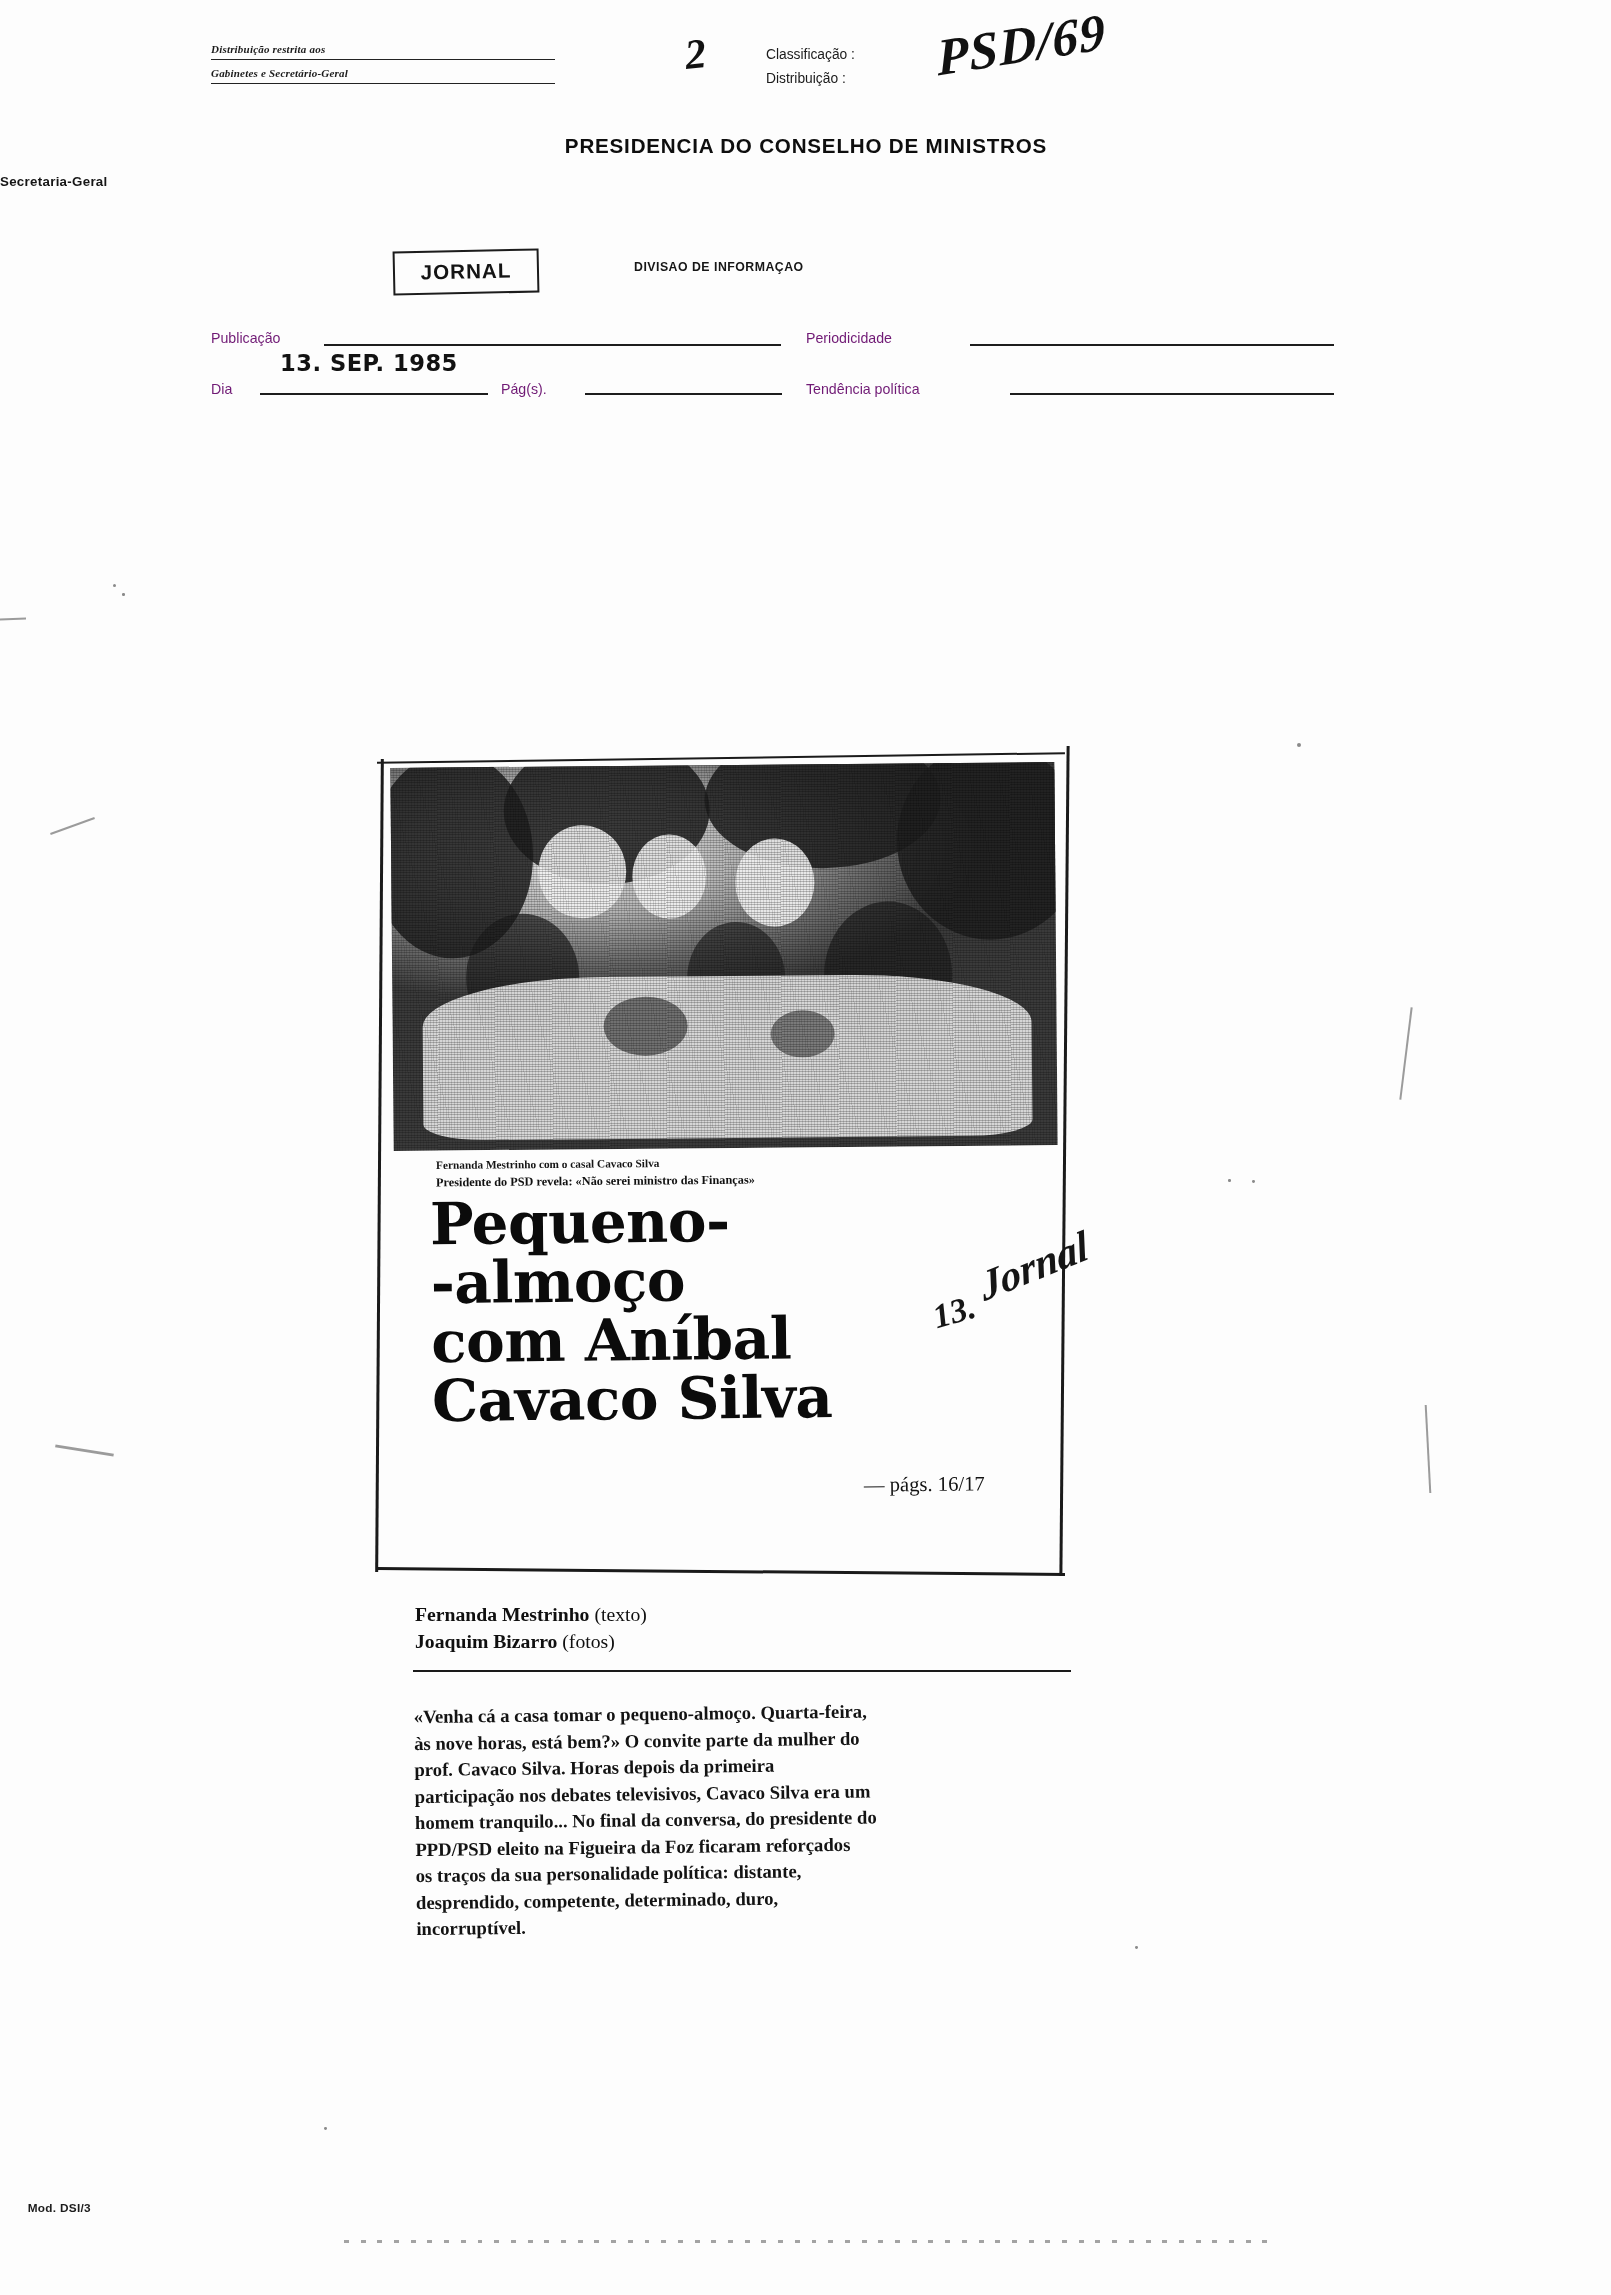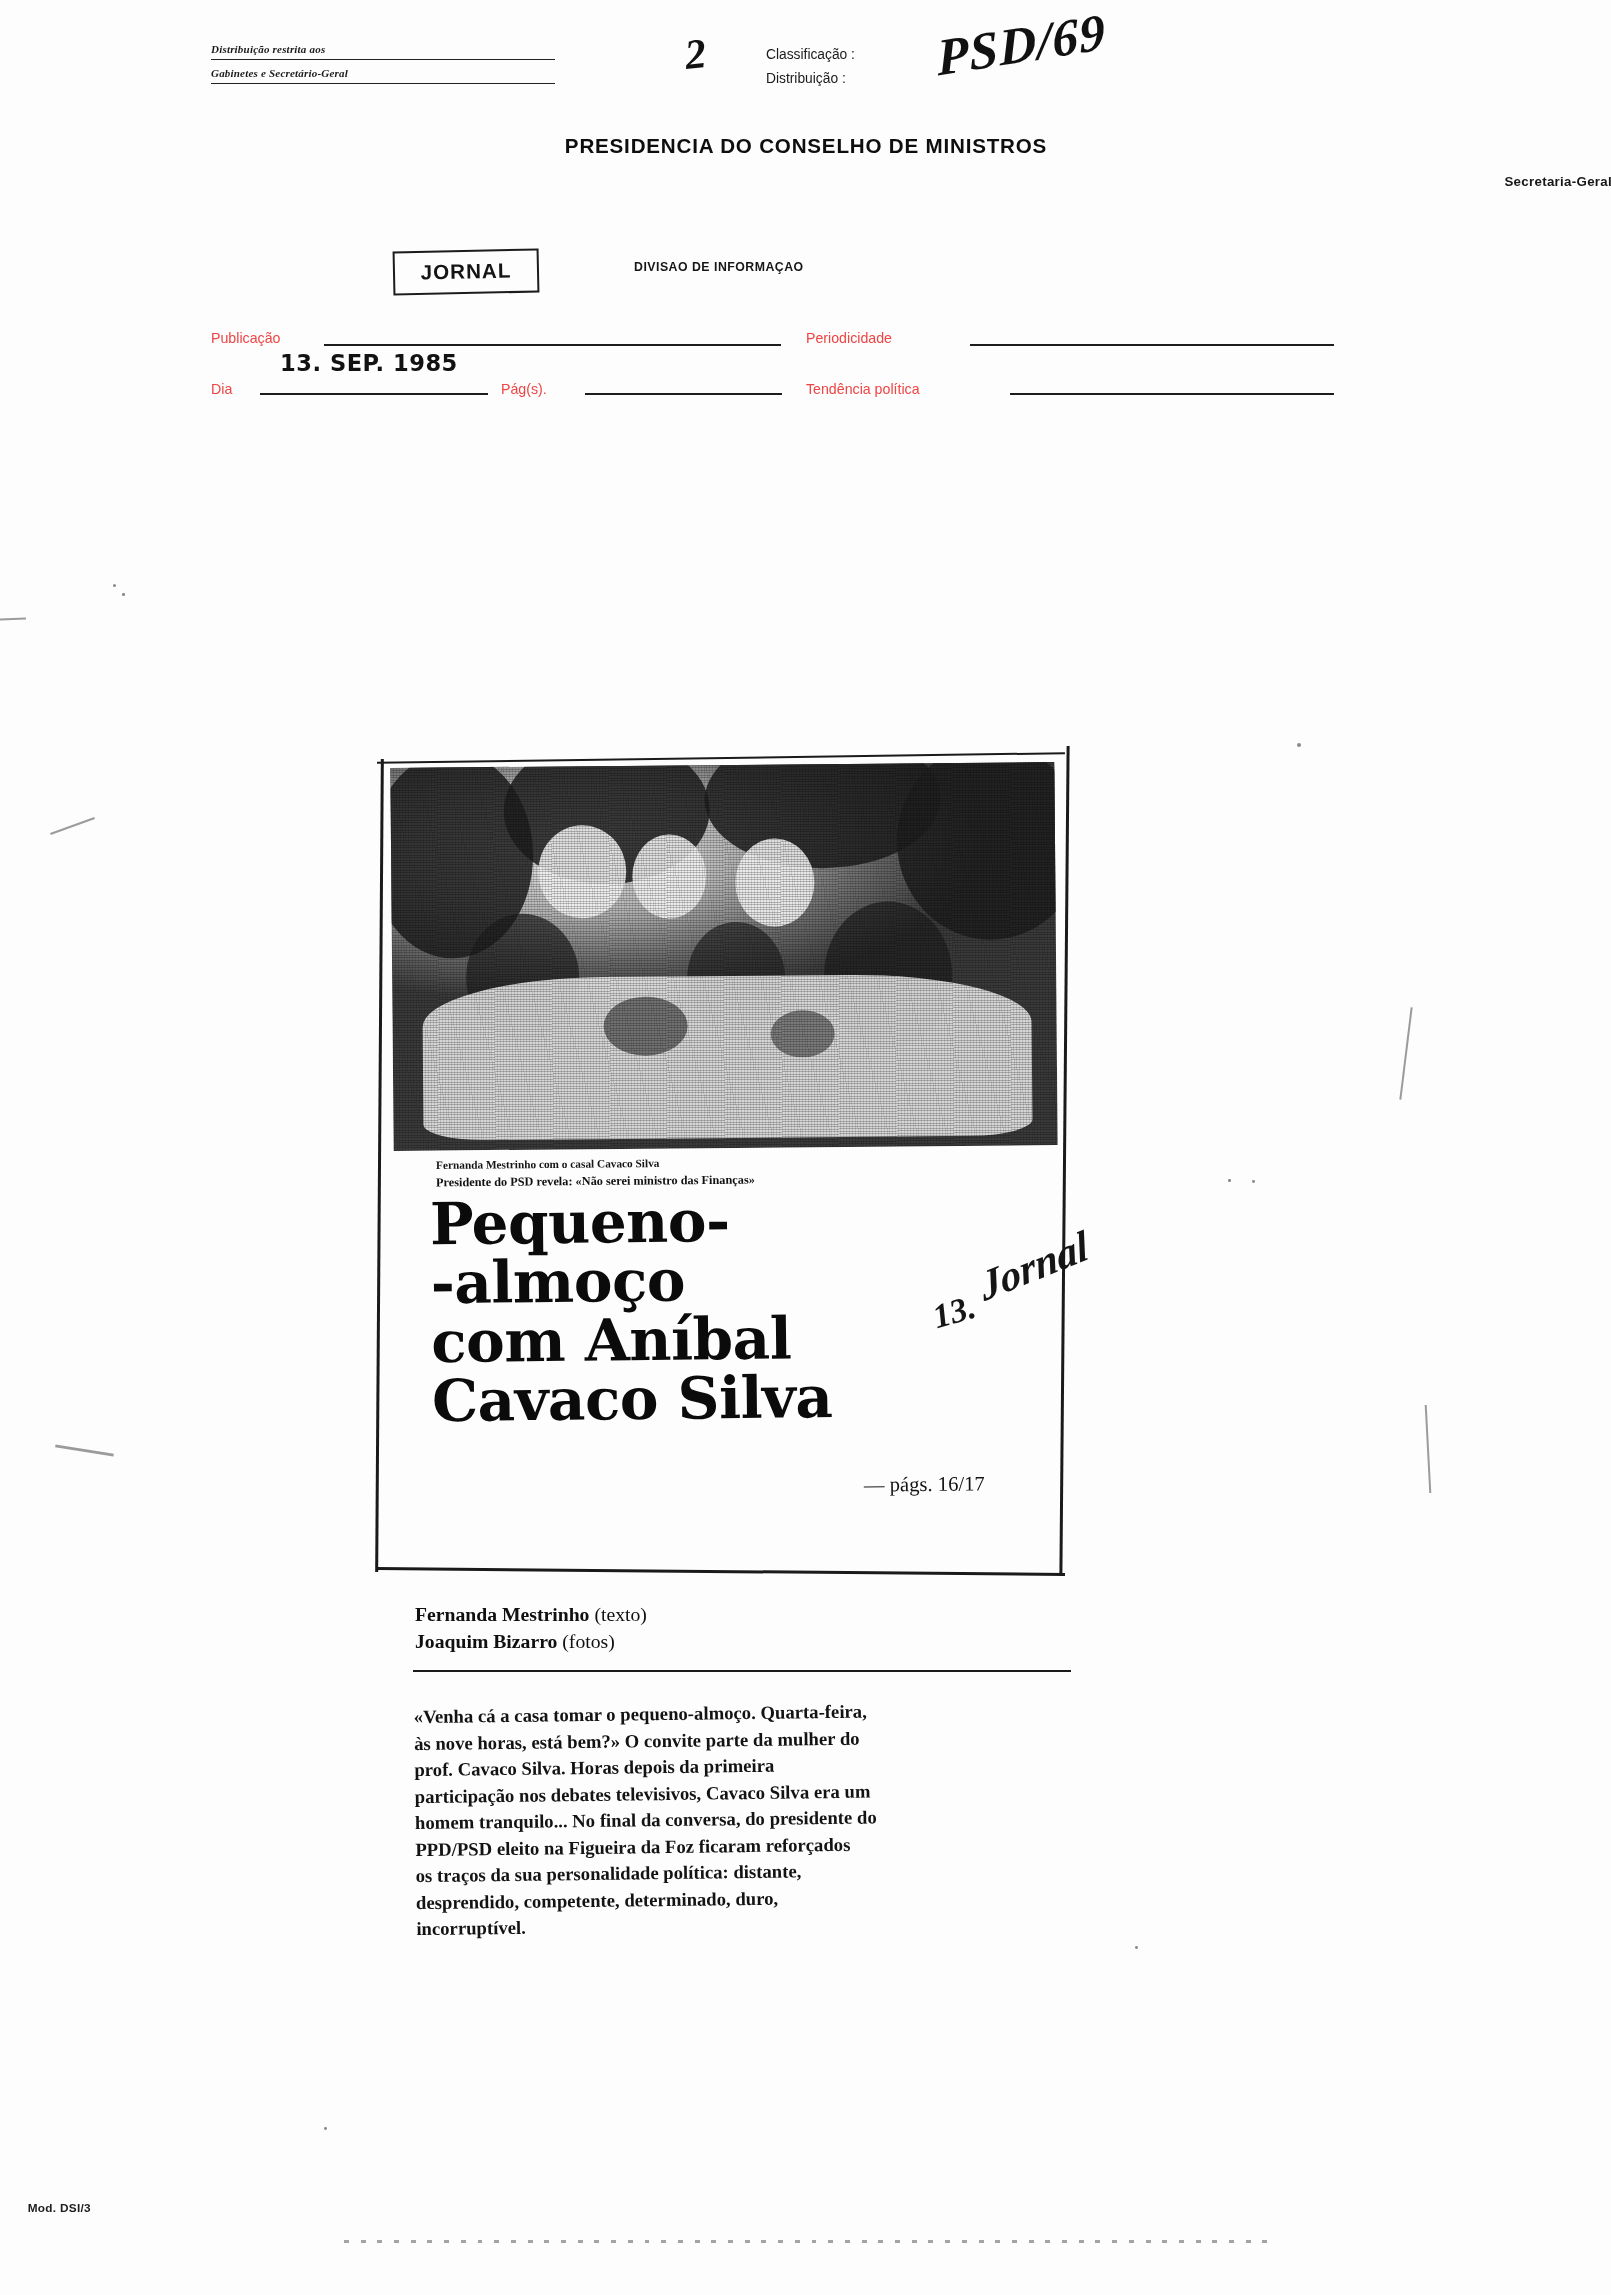--- a/index.html
+++ b/index.html
@@ -99,21 +99,21 @@
     text-align: center;
     font-size: 20.6px;
     font-weight: 700;
     letter-spacing: 0.8px;
     color: #0e0e0e;
   }
   .title-sub {
     position: absolute;
     left: 0; right: 0;
     top: 174px;
-    text-align: right;
+    text-align: left;
     font-size: 13.3px;
     font-weight: 700;
     letter-spacing: 0.3px;
     color: #161616;
   }
   .title-dir {
     position: absolute;
     left: 0; right: 0;
     top: 209px;
     text-align: center;
@@ -150,21 +150,21 @@
     font-size: 20.6px;
     font-weight: 700;
     letter-spacing: 1px;
     color: #141414;
     white-space: nowrap;
   }
 
   .field {
     position: absolute;
     font-size: 14.2px;
-    color: #ef4444;
+    color: #701a75;
     white-space: nowrap;
   }
   .rule {
     position: absolute;
     height: 1.5px;
     background: #1d1d1d;
   }
   .datestamp {
     position: absolute;
     left: 280px;

